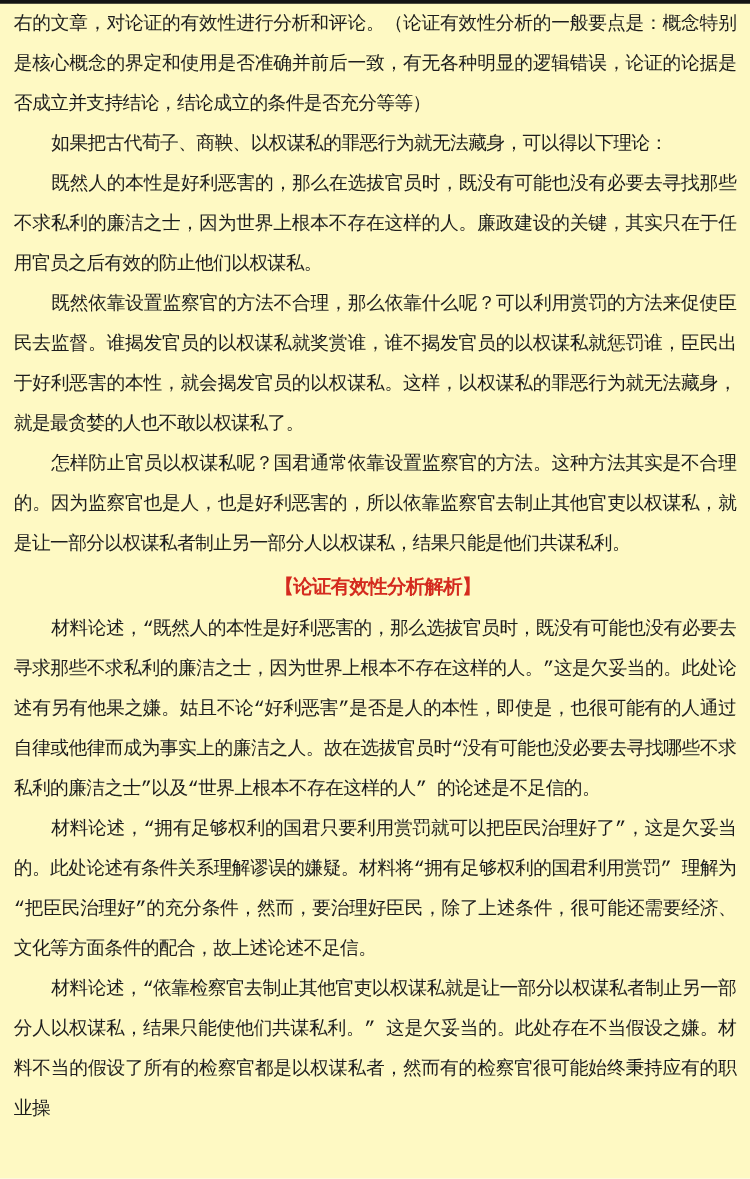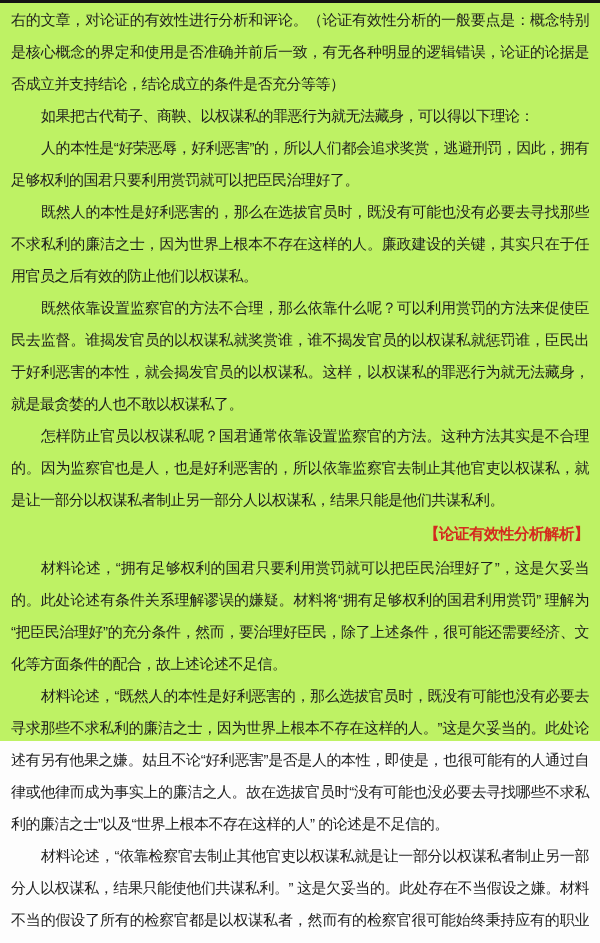--- a/index.html
+++ b/index.html
@@ -6,23 +6,23 @@
     margin: 0;
     padding: 0;
     width: 600px;
     height: 943px;
     overflow: hidden;
     background: #fdfdfd;
   }
   .page {
     position: relative;
     width: 600px;
-    height: 741px;
-    background: #bef264;
-    font-family: Liberation Sans, sans-serif;
+    height: 943px;
+    background: #fef9c3;
+    font-family: Liberation Mono, monospace;
     color: #1d1d1d;
   }
   .top-rule {
     position: absolute;
     top: 0;
     left: 0;
     width: 600px;
     height: 3px;
     background: #141414;
   }
@@ -46,44 +46,43 @@
   .content p.continuation {
     text-indent: 0;
   }
   .analysis-heading {
     margin: 2px 0 2px 4px;
     font-size: 15.5px;
     line-height: 32px;
     font-weight: bold;
     letter-spacing: -0.5px;
     color: #d42a1e;
-    text-align: right;
+    text-align: center;
   }
 </style>
 </head>
 <body>
 
 <div class="page">
   <div class="top-rule"></div>
   <div class="content">
 
     <p class="continuation">右的文章，对论证的有效性进行分析和评论。（论证有效性分析的一般要点是：概念特别是核心概念的界定和使用是否准确并前后一致，有无各种明显的逻辑错误，论证的论据是否成立并支持结论，结论成立的条件是否充分等等）</p>
 
     <p>如果把古代荀子、商鞅、以权谋私的罪恶行为就无法藏身，可以得以下理论：</p>
 
-    <p>人的本性是“好荣恶辱，好利恶害”的，所以人们都会追求奖赏，逃避刑罚，因此，拥有足够权利的国君只要利用赏罚就可以把臣民治理好了。</p>
 
     <p>既然人的本性是好利恶害的，那么在选拔官员时，既没有可能也没有必要去寻找那些不求私利的廉洁之士，因为世界上根本不存在这样的人。廉政建设的关键，其实只在于任用官员之后有效的防止他们以权谋私。</p>
 
     <p>既然依靠设置监察官的方法不合理，那么依靠什么呢？可以利用赏罚的方法来促使臣民去监督。谁揭发官员的以权谋私就奖赏谁，谁不揭发官员的以权谋私就惩罚谁，臣民出于好利恶害的本性，就会揭发官员的以权谋私。这样，以权谋私的罪恶行为就无法藏身，就是最贪婪的人也不敢以权谋私了。</p>
 
     <p>怎样防止官员以权谋私呢？国君通常依靠设置监察官的方法。这种方法其实是不合理的。因为监察官也是人，也是好利恶害的，所以依靠监察官去制止其他官吏以权谋私，就是让一部分以权谋私者制止另一部分人以权谋私，结果只能是他们共谋私利。</p>
 
     <h2 class="analysis-heading">【论证有效性分析解析】</h2>
 
+    <p>材料论述，“既然人的本性是好利恶害的，那么选拔官员时，既没有可能也没有必要去寻求那些不求私利的廉洁之士，因为世界上根本不存在这样的人。”这是欠妥当的。此处论述有另有他果之嫌。姑且不论“好利恶害”是否是人的本性，即使是，也很可能有的人通过自律或他律而成为事实上的廉洁之人。故在选拔官员时“没有可能也没必要去寻找哪些不求私利的廉洁之士”以及“世界上根本不存在这样的人” 的论述是不足信的。</p>
+
     <p>材料论述，“拥有足够权利的国君只要利用赏罚就可以把臣民治理好了”，这是欠妥当的。此处论述有条件关系理解谬误的嫌疑。材料将“拥有足够权利的国君利用赏罚” 理解为“把臣民治理好”的充分条件，然而，要治理好臣民，除了上述条件，很可能还需要经济、文化等方面条件的配合，故上述论述不足信。</p>
-
-    <p>材料论述，“既然人的本性是好利恶害的，那么选拔官员时，既没有可能也没有必要去寻求那些不求私利的廉洁之士，因为世界上根本不存在这样的人。”这是欠妥当的。此处论述有另有他果之嫌。姑且不论“好利恶害”是否是人的本性，即使是，也很可能有的人通过自律或他律而成为事实上的廉洁之人。故在选拔官员时“没有可能也没必要去寻找哪些不求私利的廉洁之士”以及“世界上根本不存在这样的人” 的论述是不足信的。</p>
 
     <p>材料论述，“依靠检察官去制止其他官吏以权谋私就是让一部分以权谋私者制止另一部分人以权谋私，结果只能使他们共谋私利。” 这是欠妥当的。此处存在不当假设之嫌。材料不当的假设了所有的检察官都是以权谋私者，然而有的检察官很可能始终秉持应有的职业操</p>
 
   </div>
 </div>
 
 </body></html>

